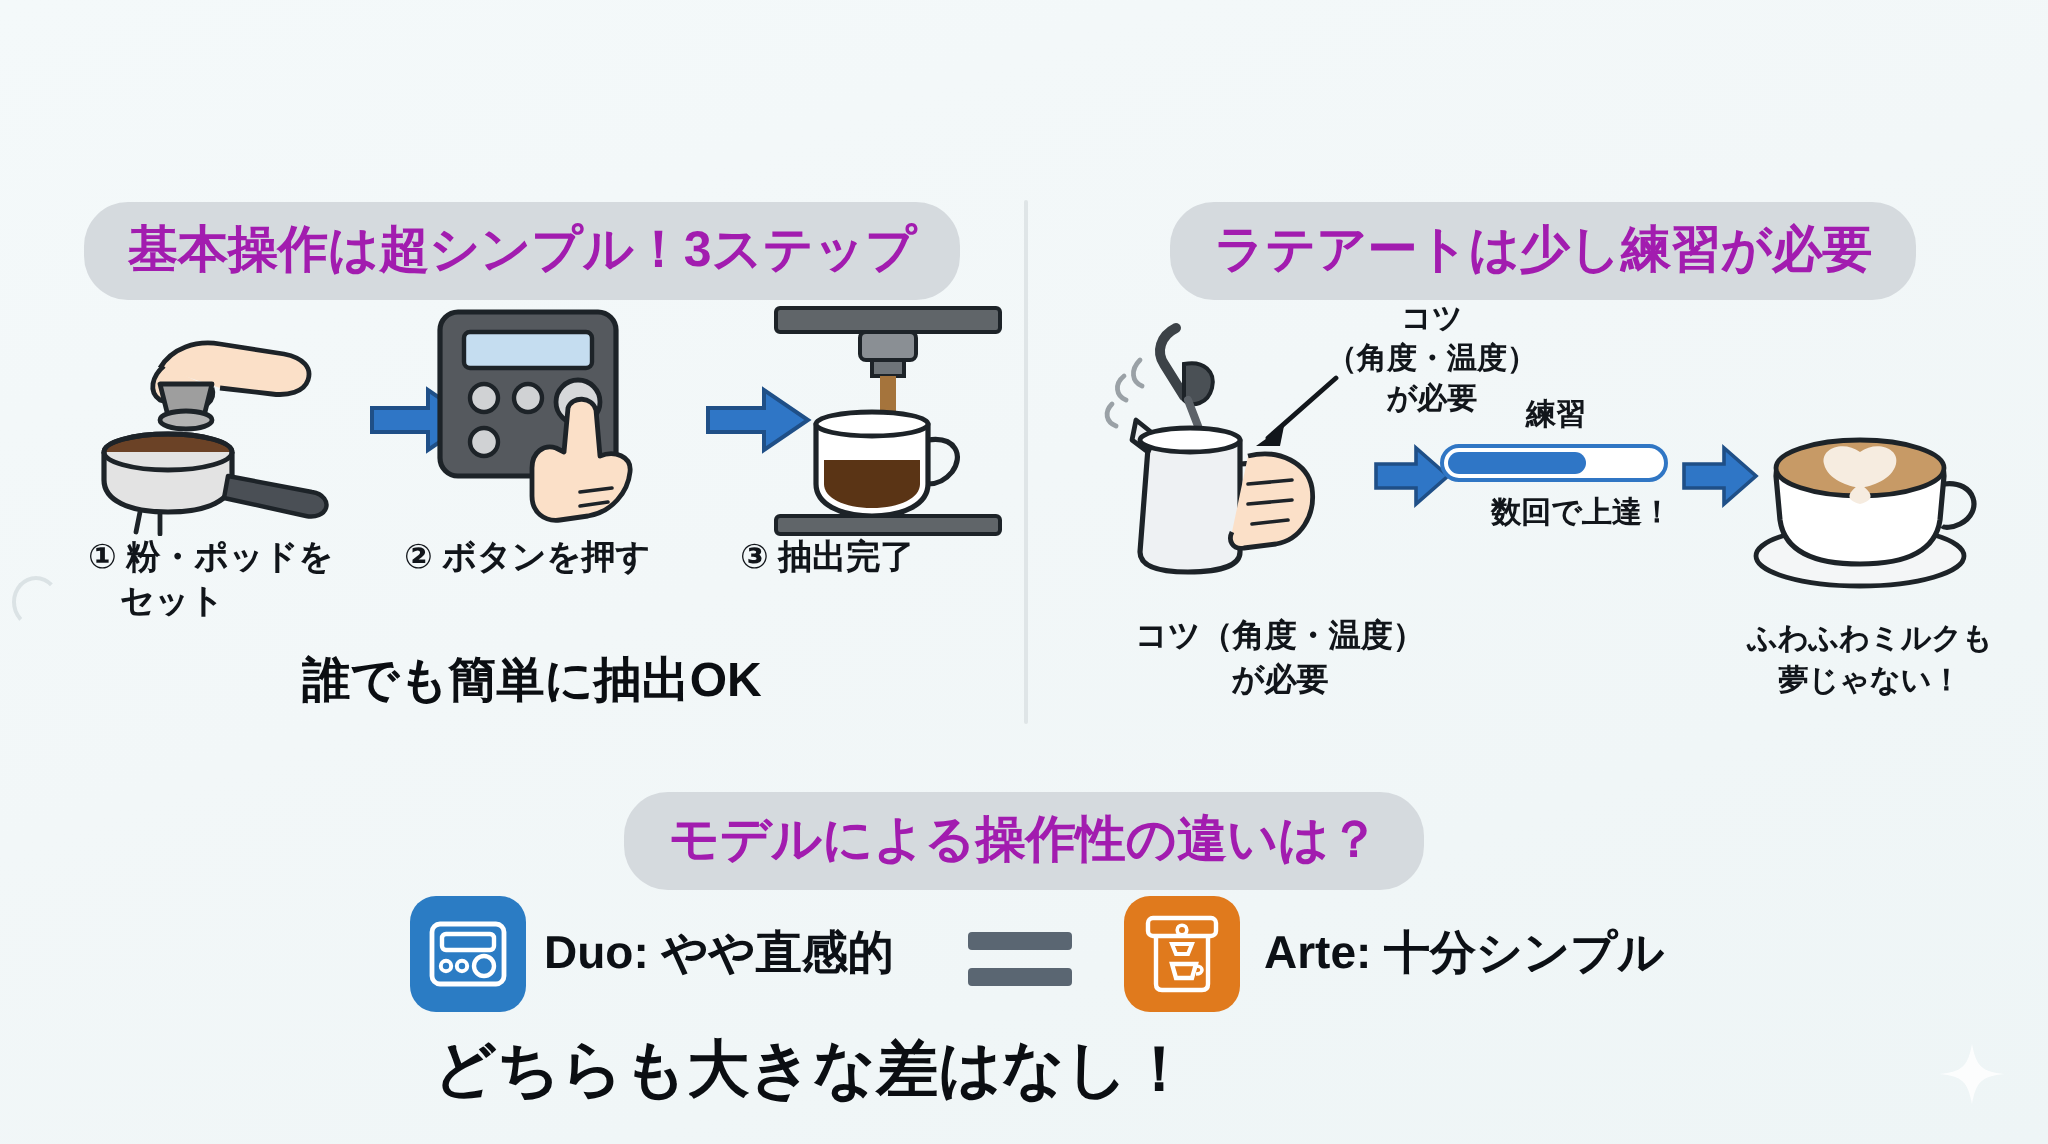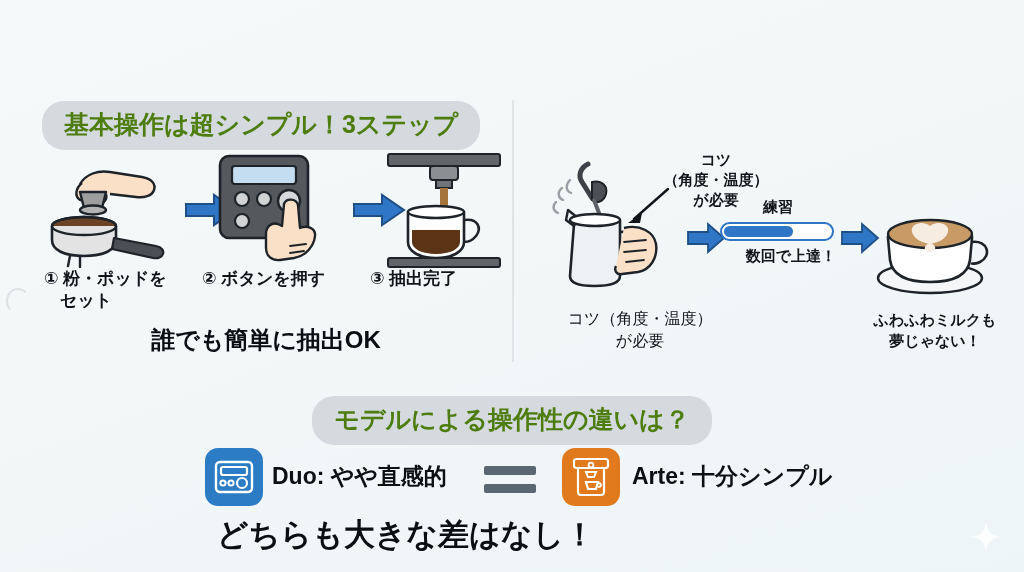--- a/index.html
+++ b/index.html
@@ -23,21 +23,21 @@
     color: #0c0f12;
   }
 
   
   .pill {
     display: inline-block;
     background: #d5dade;
     border-radius: 22px;
     padding: 7px 22px 9px;
     font-size: 25px; font-weight: 700;
-    color: #4d7c0f;
+    color: #a21caf;
     white-space: nowrap;
   }
   #left-head  { top: 101px; left: 42px; }
   #right-head { top: 101px; left: 585px; }
   #bottom-head{ top: 396px; left: 0; width: 1024px; text-align: center; }
 
   
   #divider {
     top: 100px; left: 512px; width: 2px; height: 262px;
     background: #dfe5e7; border-radius: 2px;
@@ -110,21 +110,21 @@
   #practice-note {
     margin-top: 6px; text-align: right;
     font-size: 15px; font-weight: 700; color: #12161b;
   }
 
   #latte { top: 186px; left: 872px; width: 122px; height: 112px; }
   #latte svg { display: block; width: 100%; height: 100%; }
 
   #tip-cap {
     top: 308px; left: 520px; width: 240px; text-align: center;
-    font-size: 16px; font-weight: 400; color: #11151a; line-height: 1.35;
+    font-size: 16px; font-weight: 700; color: #11151a; line-height: 1.35;
   }
   #milk-cap {
     top: 310px; left: 840px; width: 190px; text-align: center;
     font-size: 15px; font-weight: 700; color: #11151a; line-height: 1.38;
   }
 
   
   #compare { top: 448px; left: 0; width: 1024px; height: 60px; }
   .model-ico { position: absolute; top: 0; width: 58px; height: 58px; border-radius: 13px; }
   .model-ico svg { display: block; width: 100%; height: 100%; }
@@ -235,20 +235,23 @@
     <div class="step-cap" id="cap-3">
       <span>③ 抽出完了</span>
       
     </div>
   </div>
 
   <div class="abs" id="left-kicker">
     <span class="hl">誰でも簡単に抽出OK</span>
   </div>
 
+  <div class="abs" id="right-head">
+    <span class="pill">ラテアートは少し練習が必要</span>
+  </div>
 
   <div class="abs" id="pitcher">
     <svg viewBox="0 0 130 132">
       <path d="M40 6 C32 10 30 18 34 24 L44 40" fill="none" stroke="#3c4247" stroke-width="5" stroke-linecap="round"></path>
       <path d="M44 24 C54 22 60 28 58 36 C56 44 48 46 44 42 Z" fill="#4a5055" stroke="#1d2328" stroke-width="2"></path>
       <path d="M46 42 L56 68" stroke="#5c6268" stroke-width="4" stroke-linecap="round"></path>
       <path d="M14 30 c-5 4 -4 10 1 12 M22 22 c-5 5 -4 11 1 13 M8 44 c-4 4 -3 9 2 11" fill="none" stroke="#9aa1a6" stroke-width="2.4" stroke-linecap="round"></path>
       <path d="M30 60 L26 66 L22 118 C22 124 28 128 46 128 C64 128 72 124 72 118 L72 62 Z" fill="#eef1f3" stroke="#1d2328" stroke-width="2.6" stroke-linejoin="round"></path>
       <path d="M30 60 L20 52 L18 62 L26 68 Z" fill="#eef1f3" stroke="#1d2328" stroke-width="2.4" stroke-linejoin="round"></path>
       <ellipse cx="47" cy="62" rx="25" ry="6" fill="#ffffff" stroke="#1d2328" stroke-width="2.4"></ellipse>

